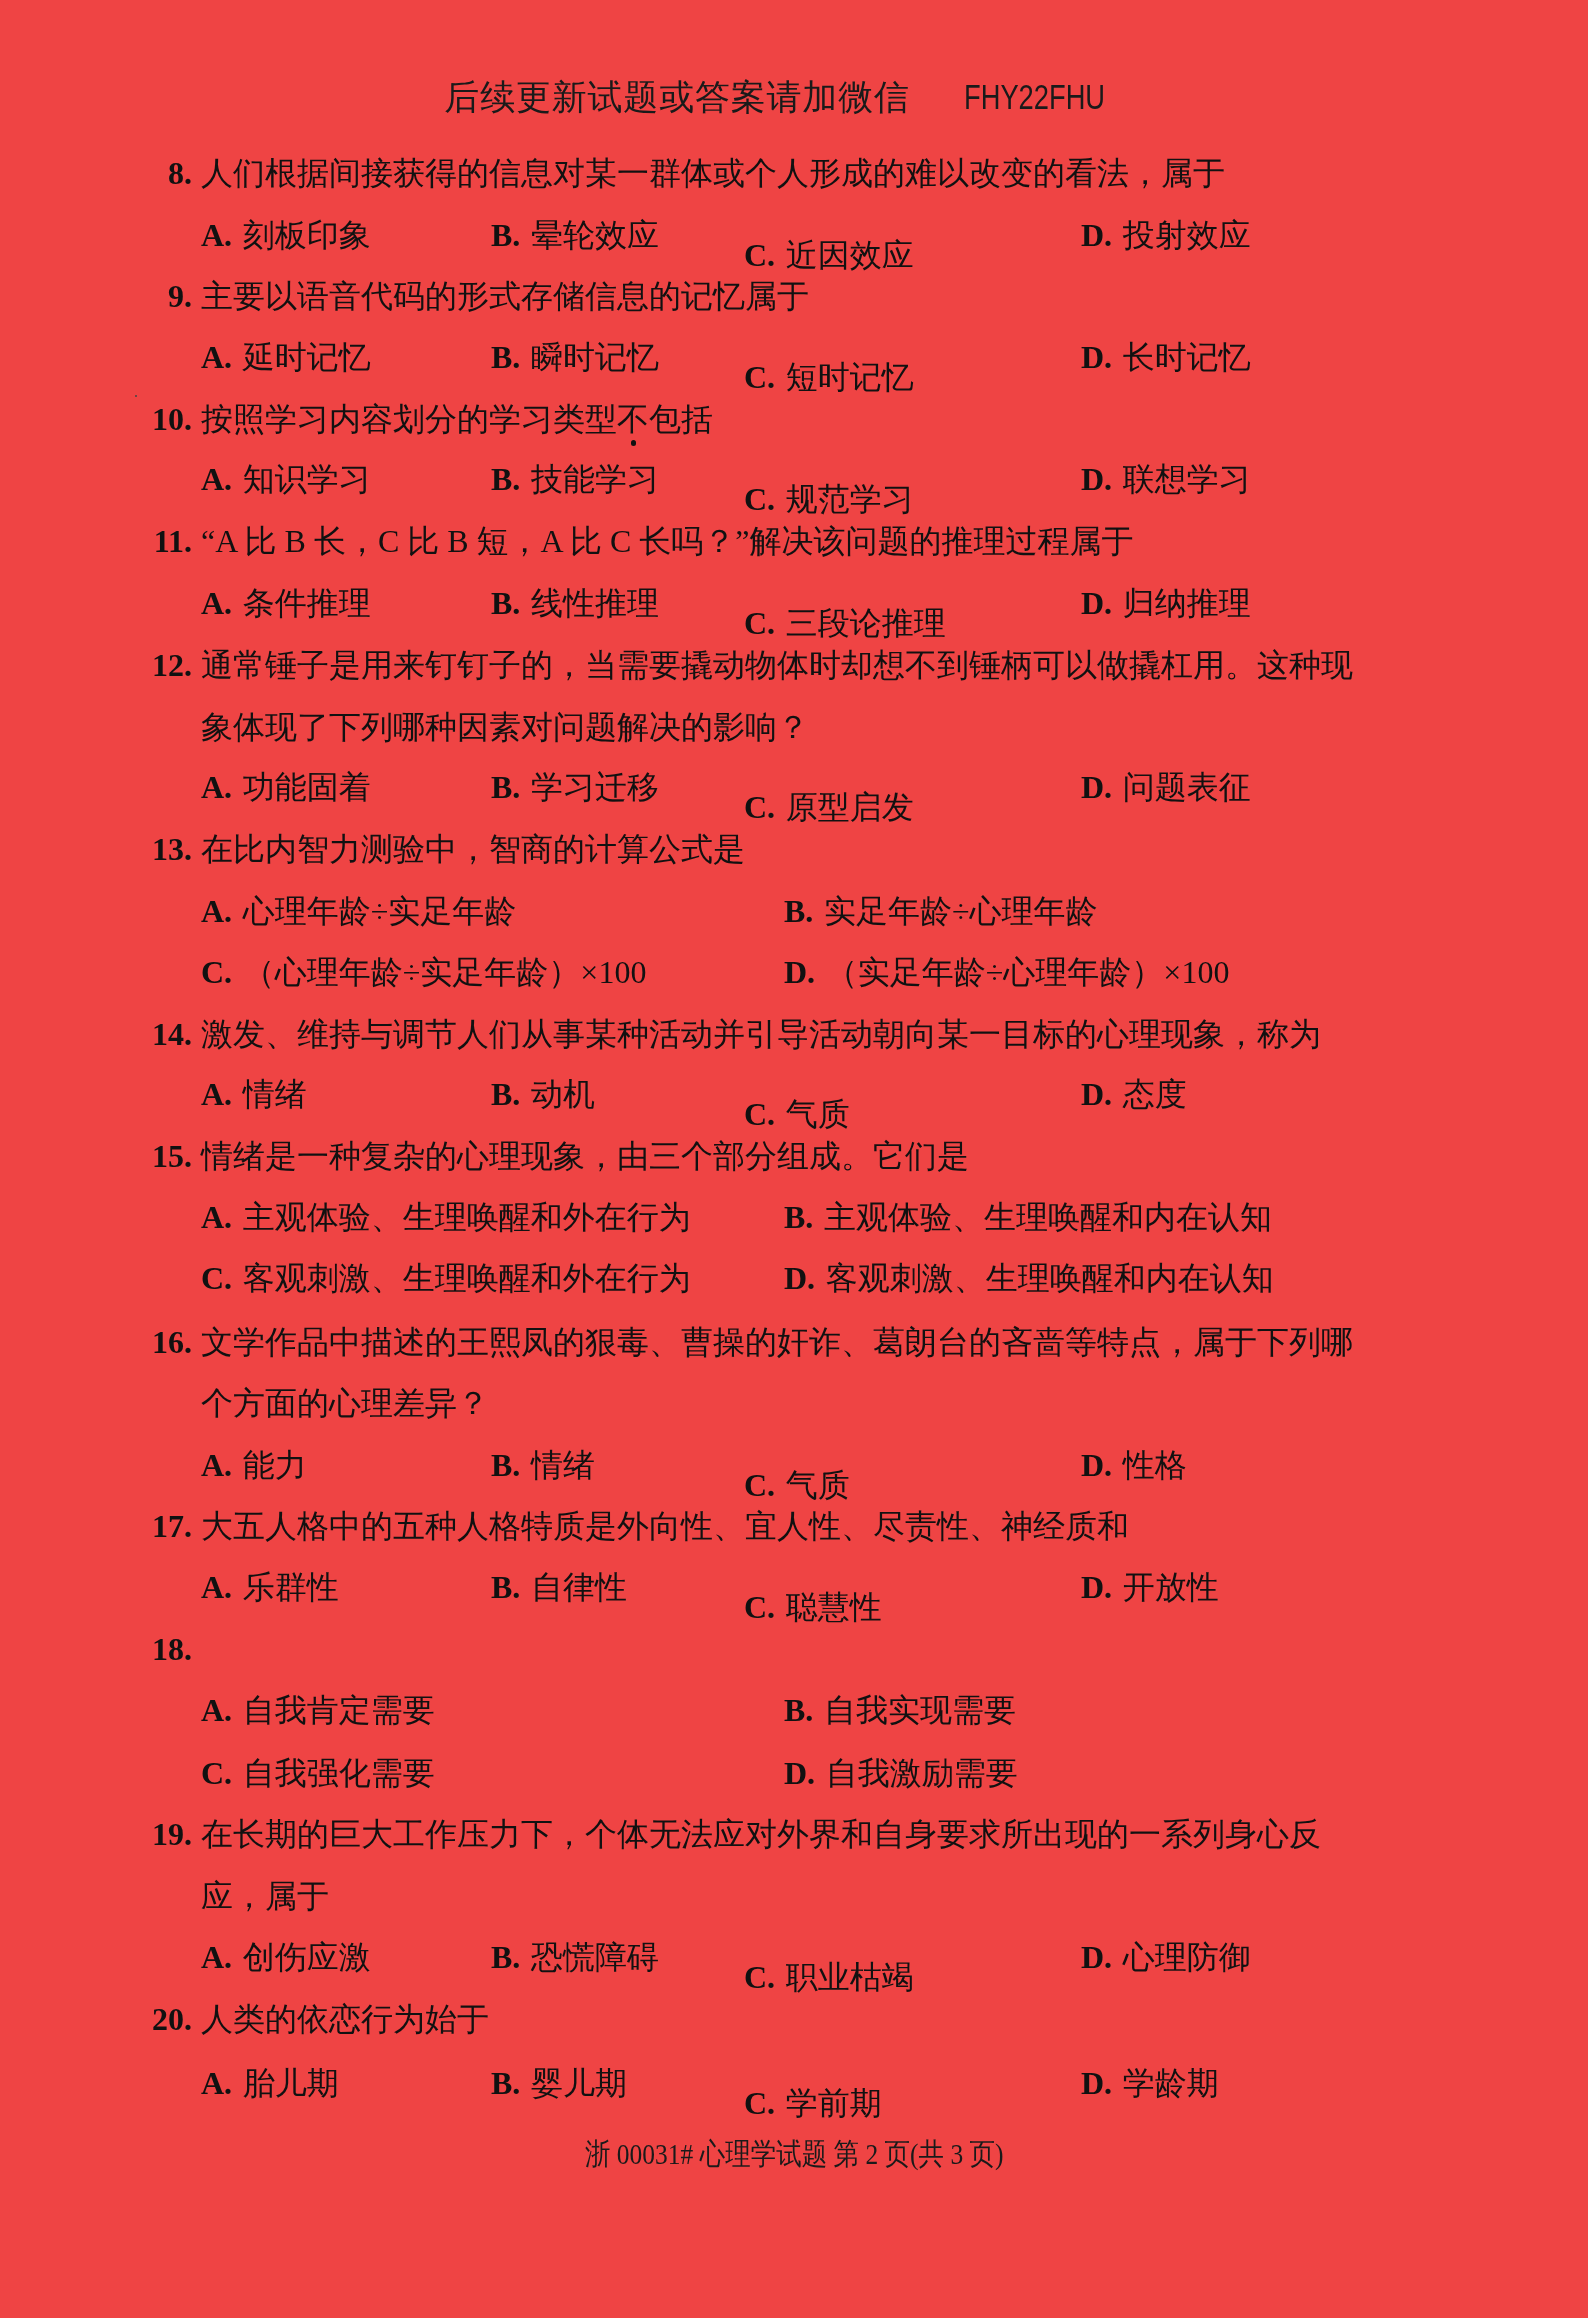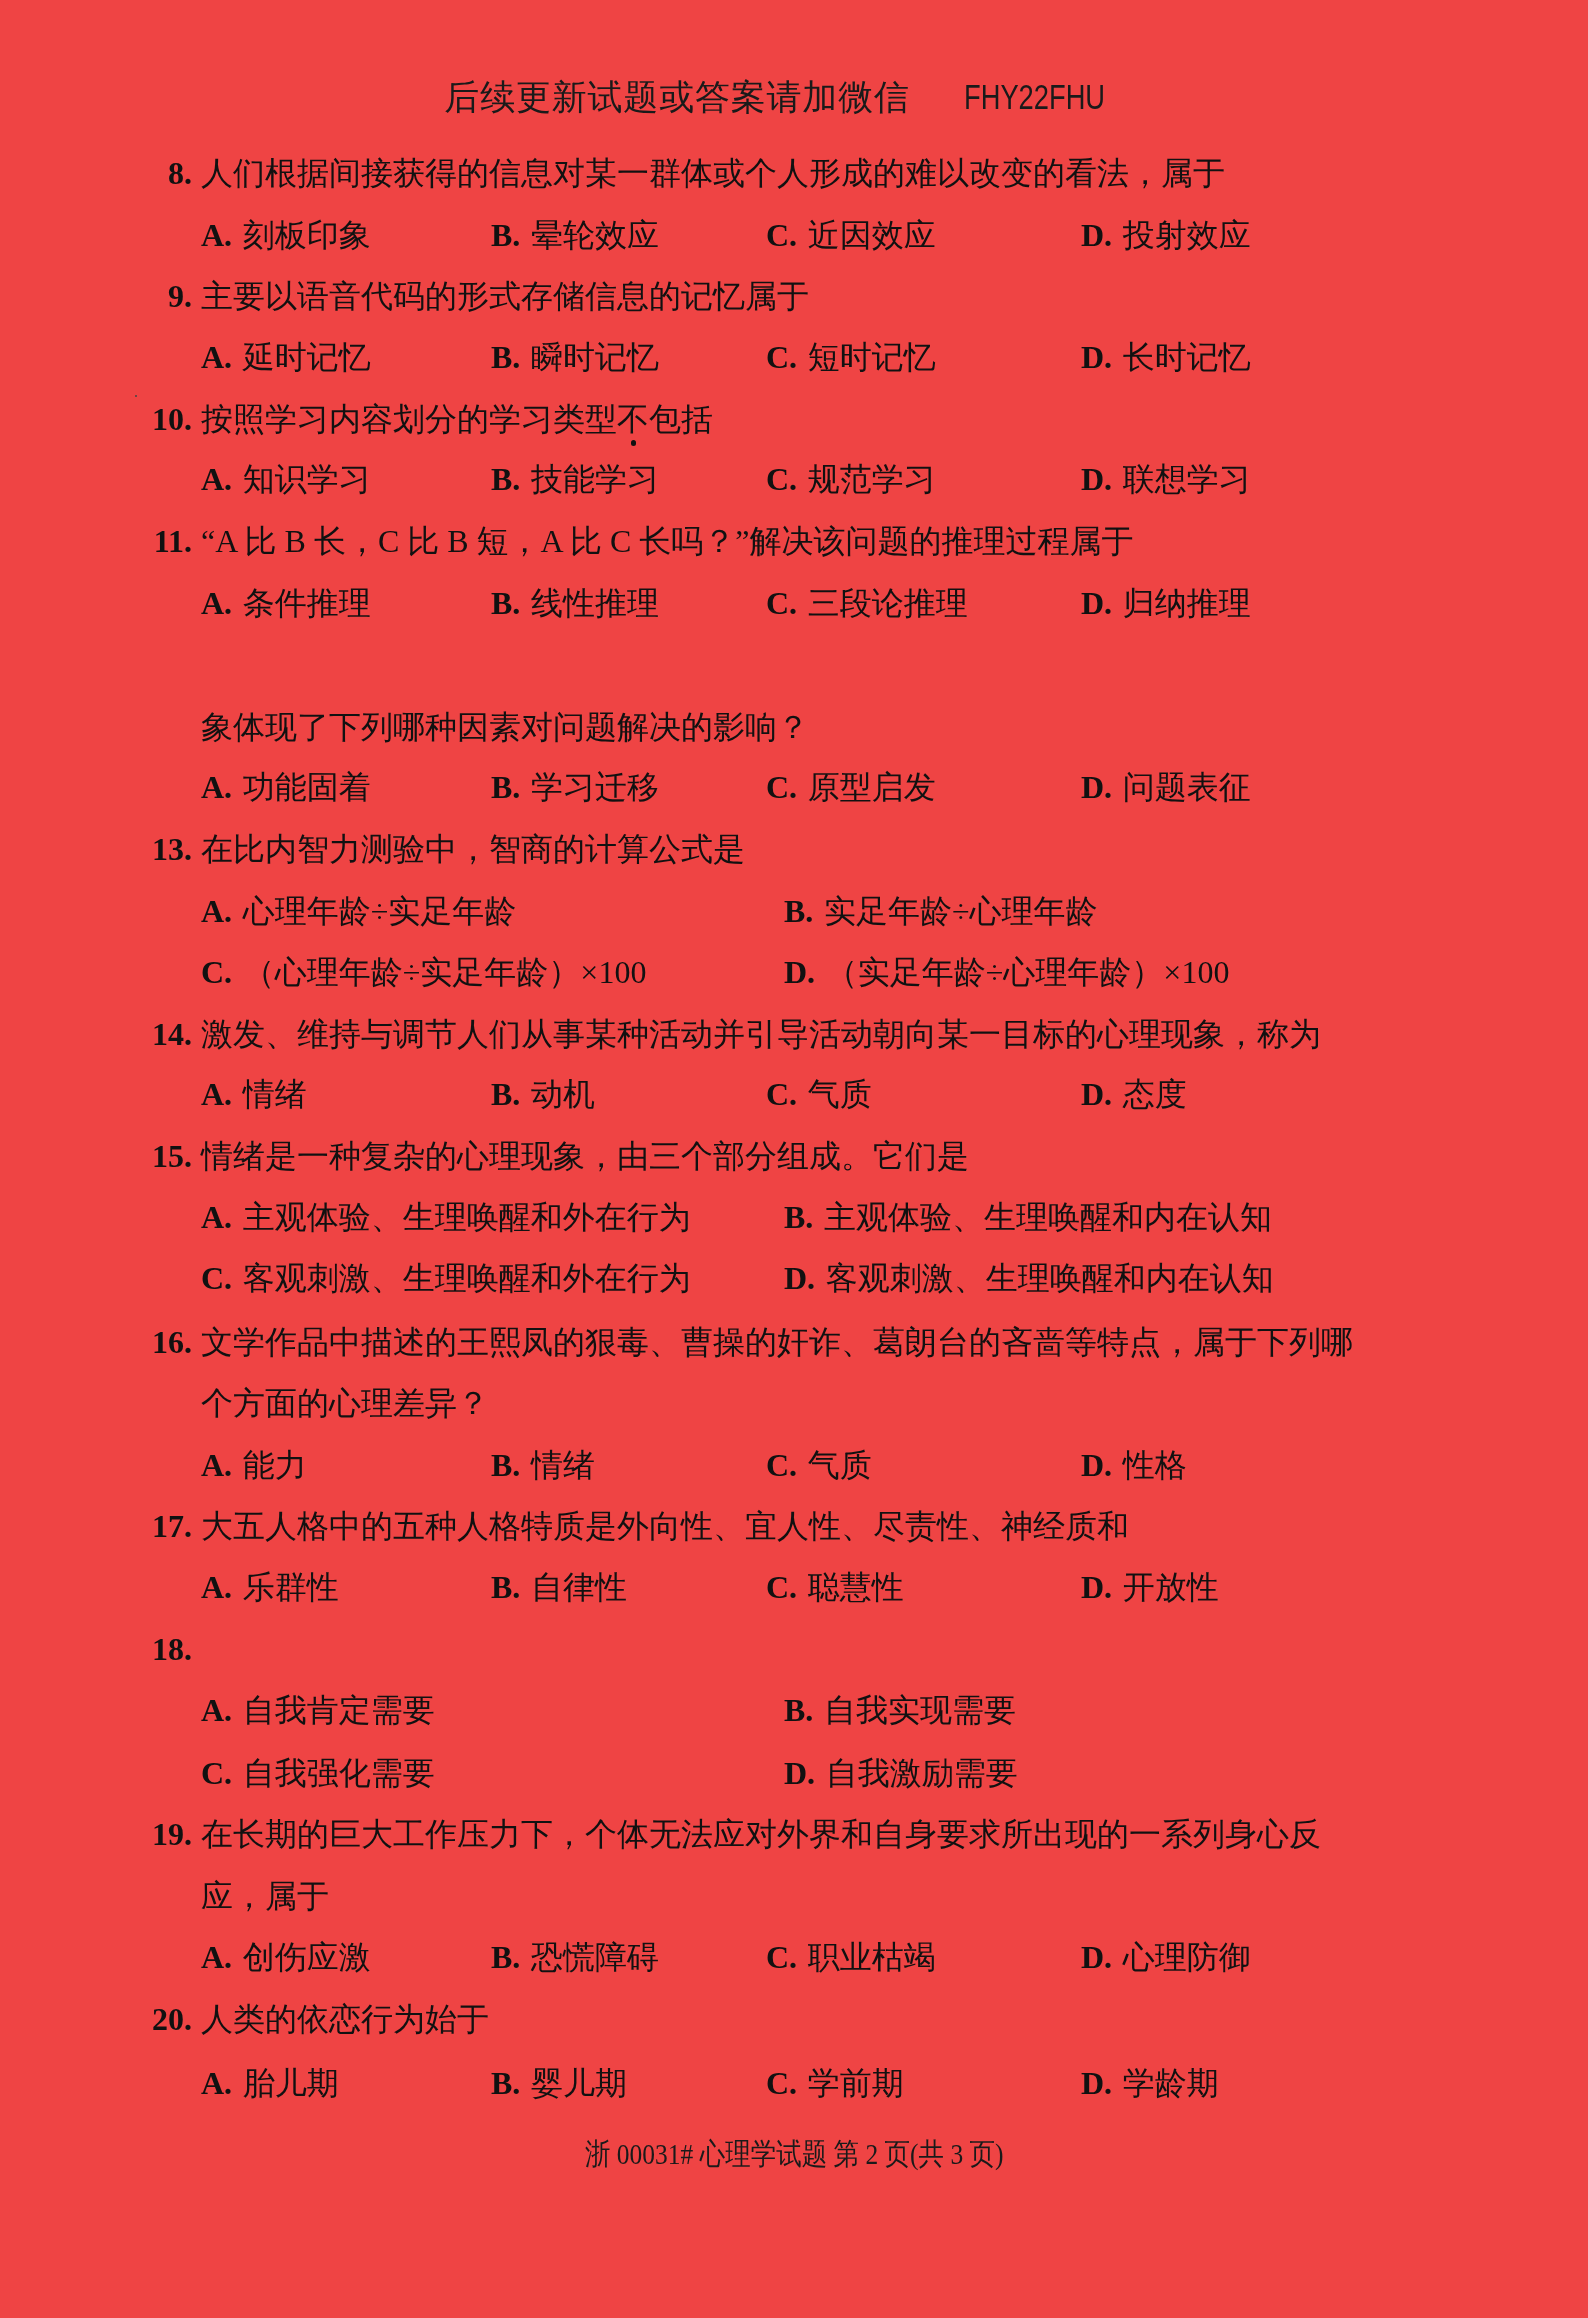--- a/index.html
+++ b/index.html
@@ -19,21 +19,21 @@
       margin-left: 54px; font-family: "Liberation Sans", sans-serif;
       font-weight: normal; letter-spacing: 0; transform: scaleX(0.78);
       display: inline-block; transform-origin: left center;
     }
     .row { position: absolute; height: 38px; line-height: 38px; font-size: 32px; white-space: nowrap; }
     .qnum { position: absolute; width: 48px; text-align: right; left: 144px; font-weight: bold; }
     .qtext { position: absolute; left: 201px; }
     .qcont { position: absolute; left: 201px; }
     .opt { position: absolute; }
     .opt .letter { font-weight: bold; margin-right: 10.7px; }
-    .c0 { left: 201px; } .c1 { left: 491px; } .c2 { left: 766px; } .c3 { left: 1081px; }
+    .c0 { left: 201px; } .c1 { left: 491px; } .c2 { left: 744px; margin-top: 20px; } .c3 { left: 1081px; }
     .h0 { left: 201px; } .h1 { left: 784px; }
     .emph { position: relative; display: inline-block; }
     .emph::after {
       content: ""; position: absolute; left: 50%; bottom: -7.7px; width: 5.4px; height: 5.4px;
       margin-left: -2.3px; border-radius: 50%; background: #111;
     }
     .footer {
       position: absolute; left: 0; width: 1589px; top: 2133px; height: 41px;
       text-align: center; font-size: 30px; line-height: 41px; color: #1a1a1a;
     }
@@ -87,20 +87,24 @@
     <span class="qnum">11.</span>
     <span class="qtext">“A 比 B 长，C 比 B 短，A 比 C 长吗？”解决该问题的推理过程属于</span>
   </div>
   <div class="row" style="top:584px;left:0;width:1589px">
     <span class="opt c0"><span class="letter">A.</span><span>条件推理</span></span>
     <span class="opt c1"><span class="letter">B.</span><span>线性推理</span></span>
     <span class="opt c2"><span class="letter">C.</span><span>三段论推理</span></span>
     <span class="opt c3"><span class="letter">D.</span><span>归纳推理</span></span>
   </div>
 
+  <div class="row" style="top:646px;left:0;width:1589px">
+    <span class="qnum">12.</span>
+    <span class="qtext">通常锤子是用来钉钉子的，当需要撬动物体时却想不到锤柄可以做撬杠用。这种现</span>
+  </div>
   <div class="row" style="top:708px;left:0;width:1589px">
     <span class="qcont">象体现了下列哪种因素对问题解决的影响？</span>
   </div>
   <div class="row" style="top:768px;left:0;width:1589px">
     <span class="opt c0"><span class="letter">A.</span><span>功能固着</span></span>
     <span class="opt c1"><span class="letter">B.</span><span>学习迁移</span></span>
     <span class="opt c2"><span class="letter">C.</span><span>原型启发</span></span>
     <span class="opt c3"><span class="letter">D.</span><span>问题表征</span></span>
   </div>
 

